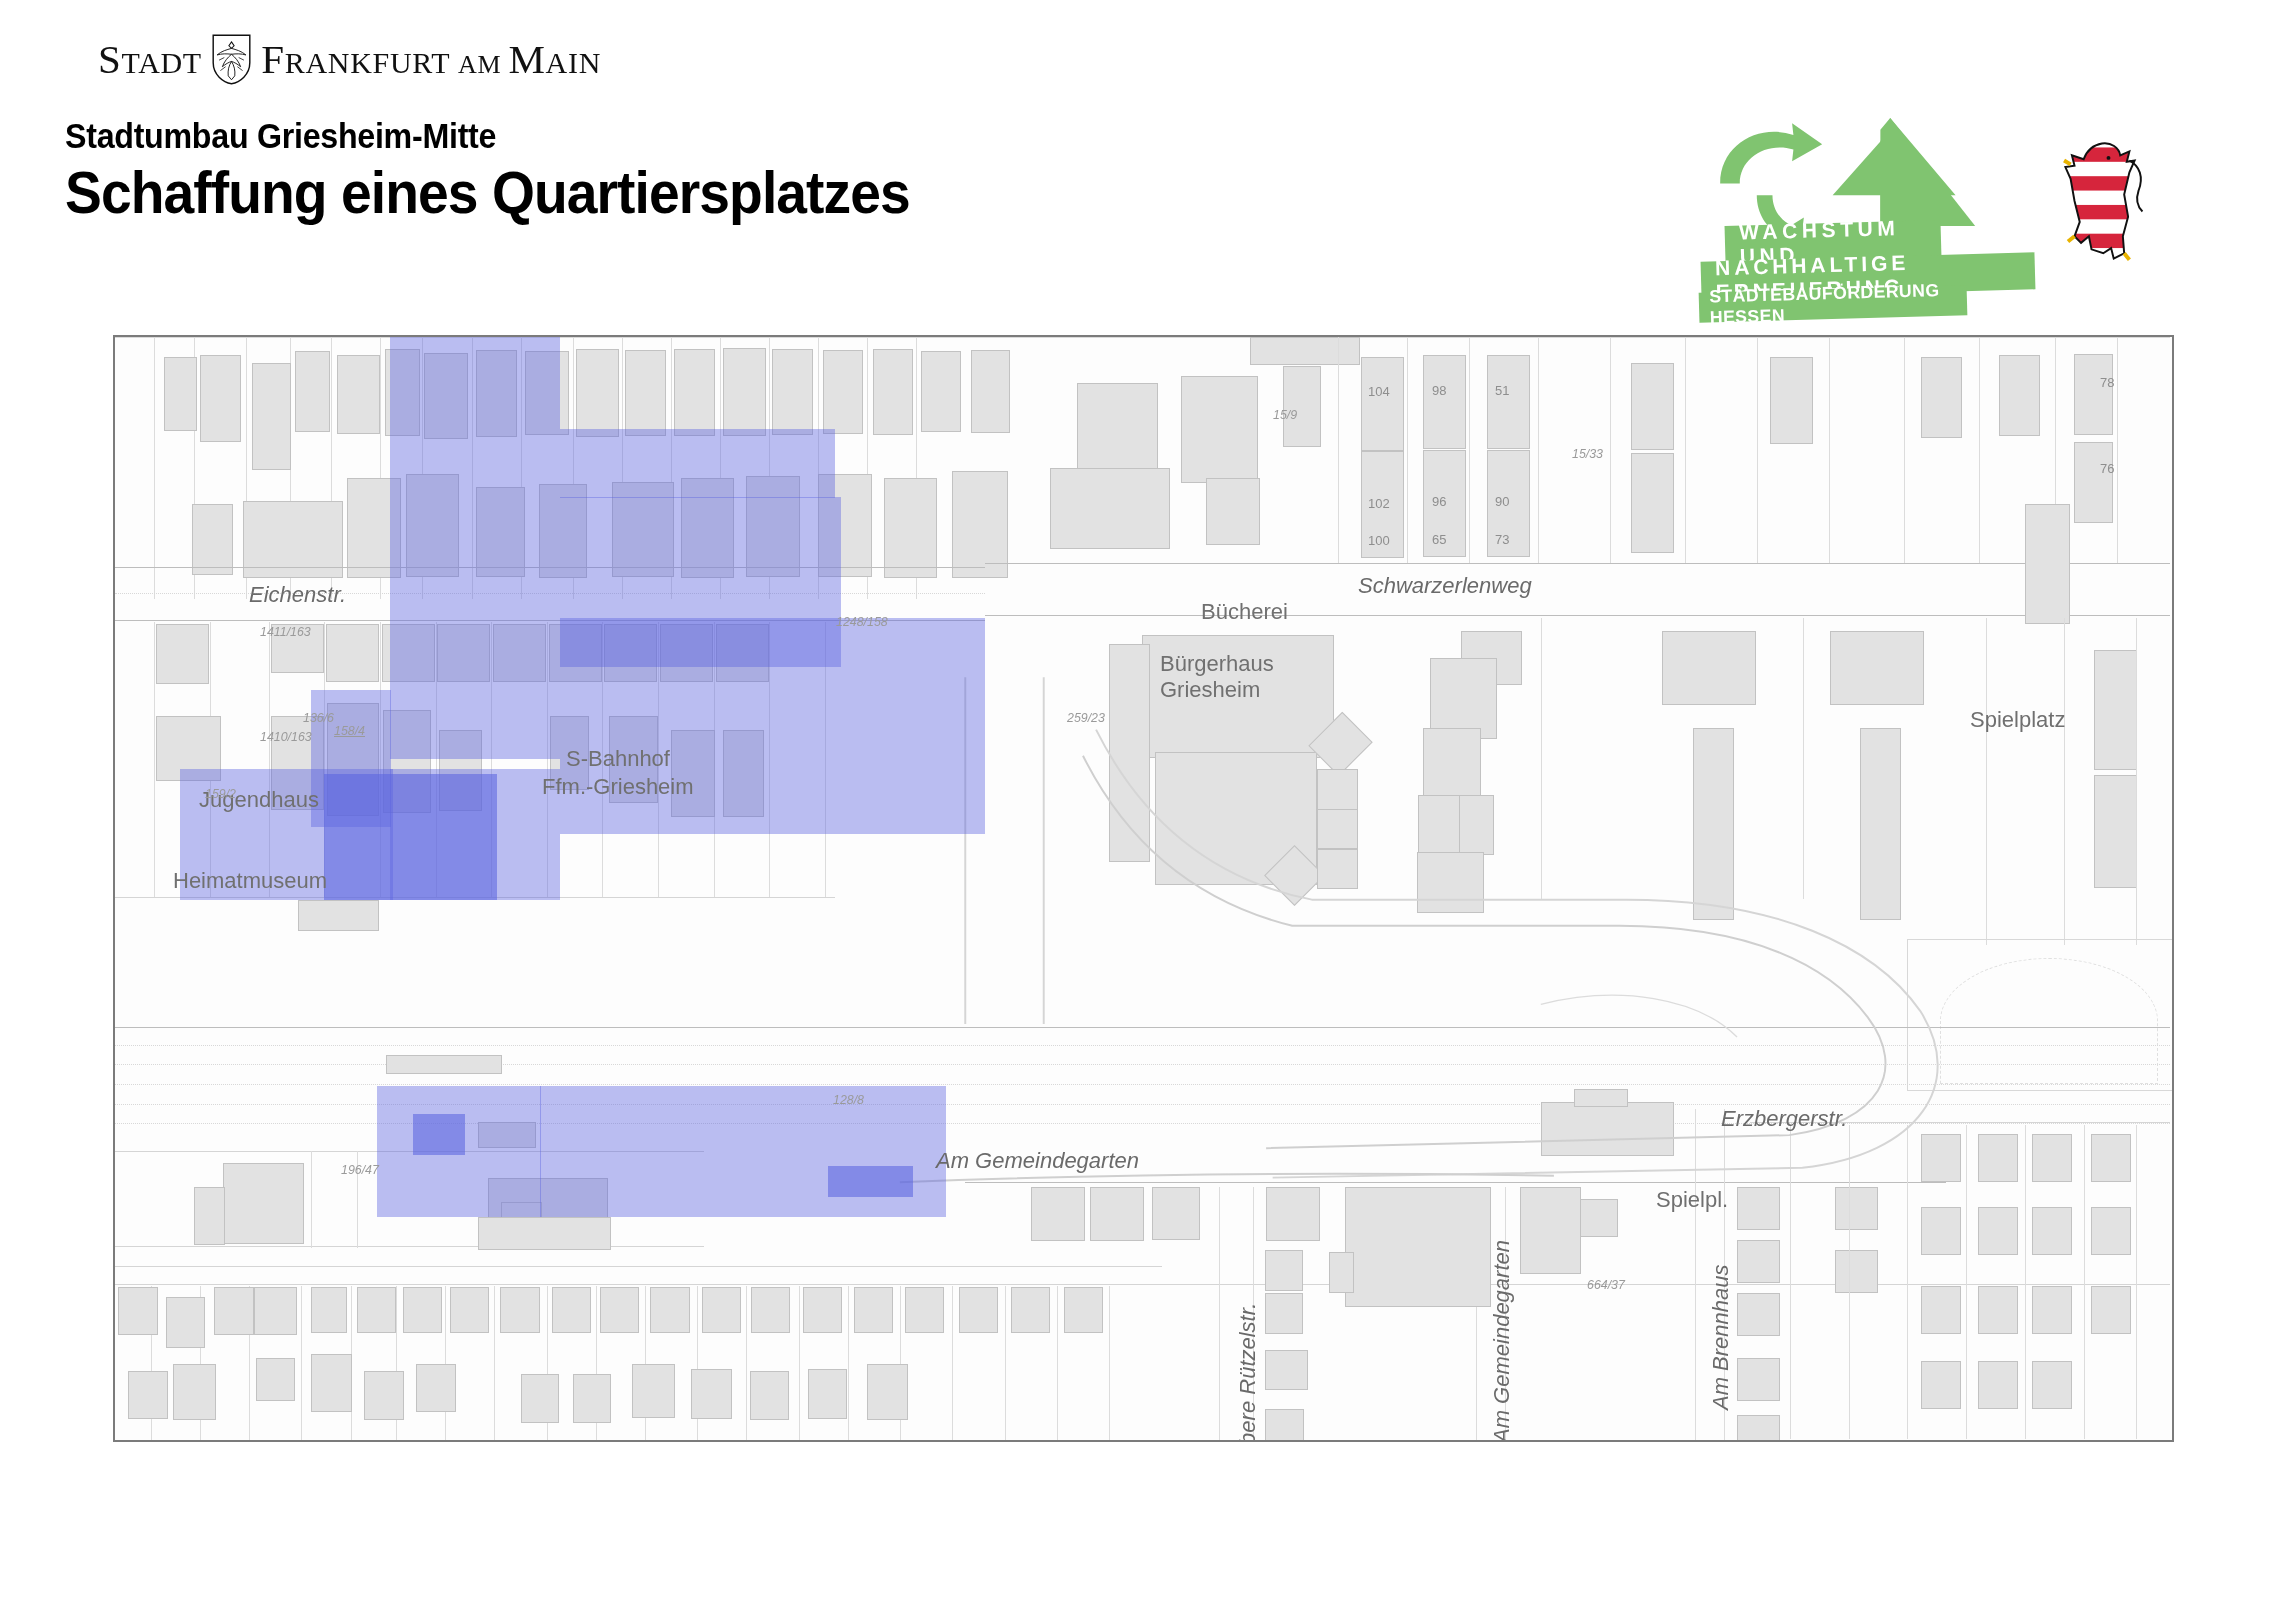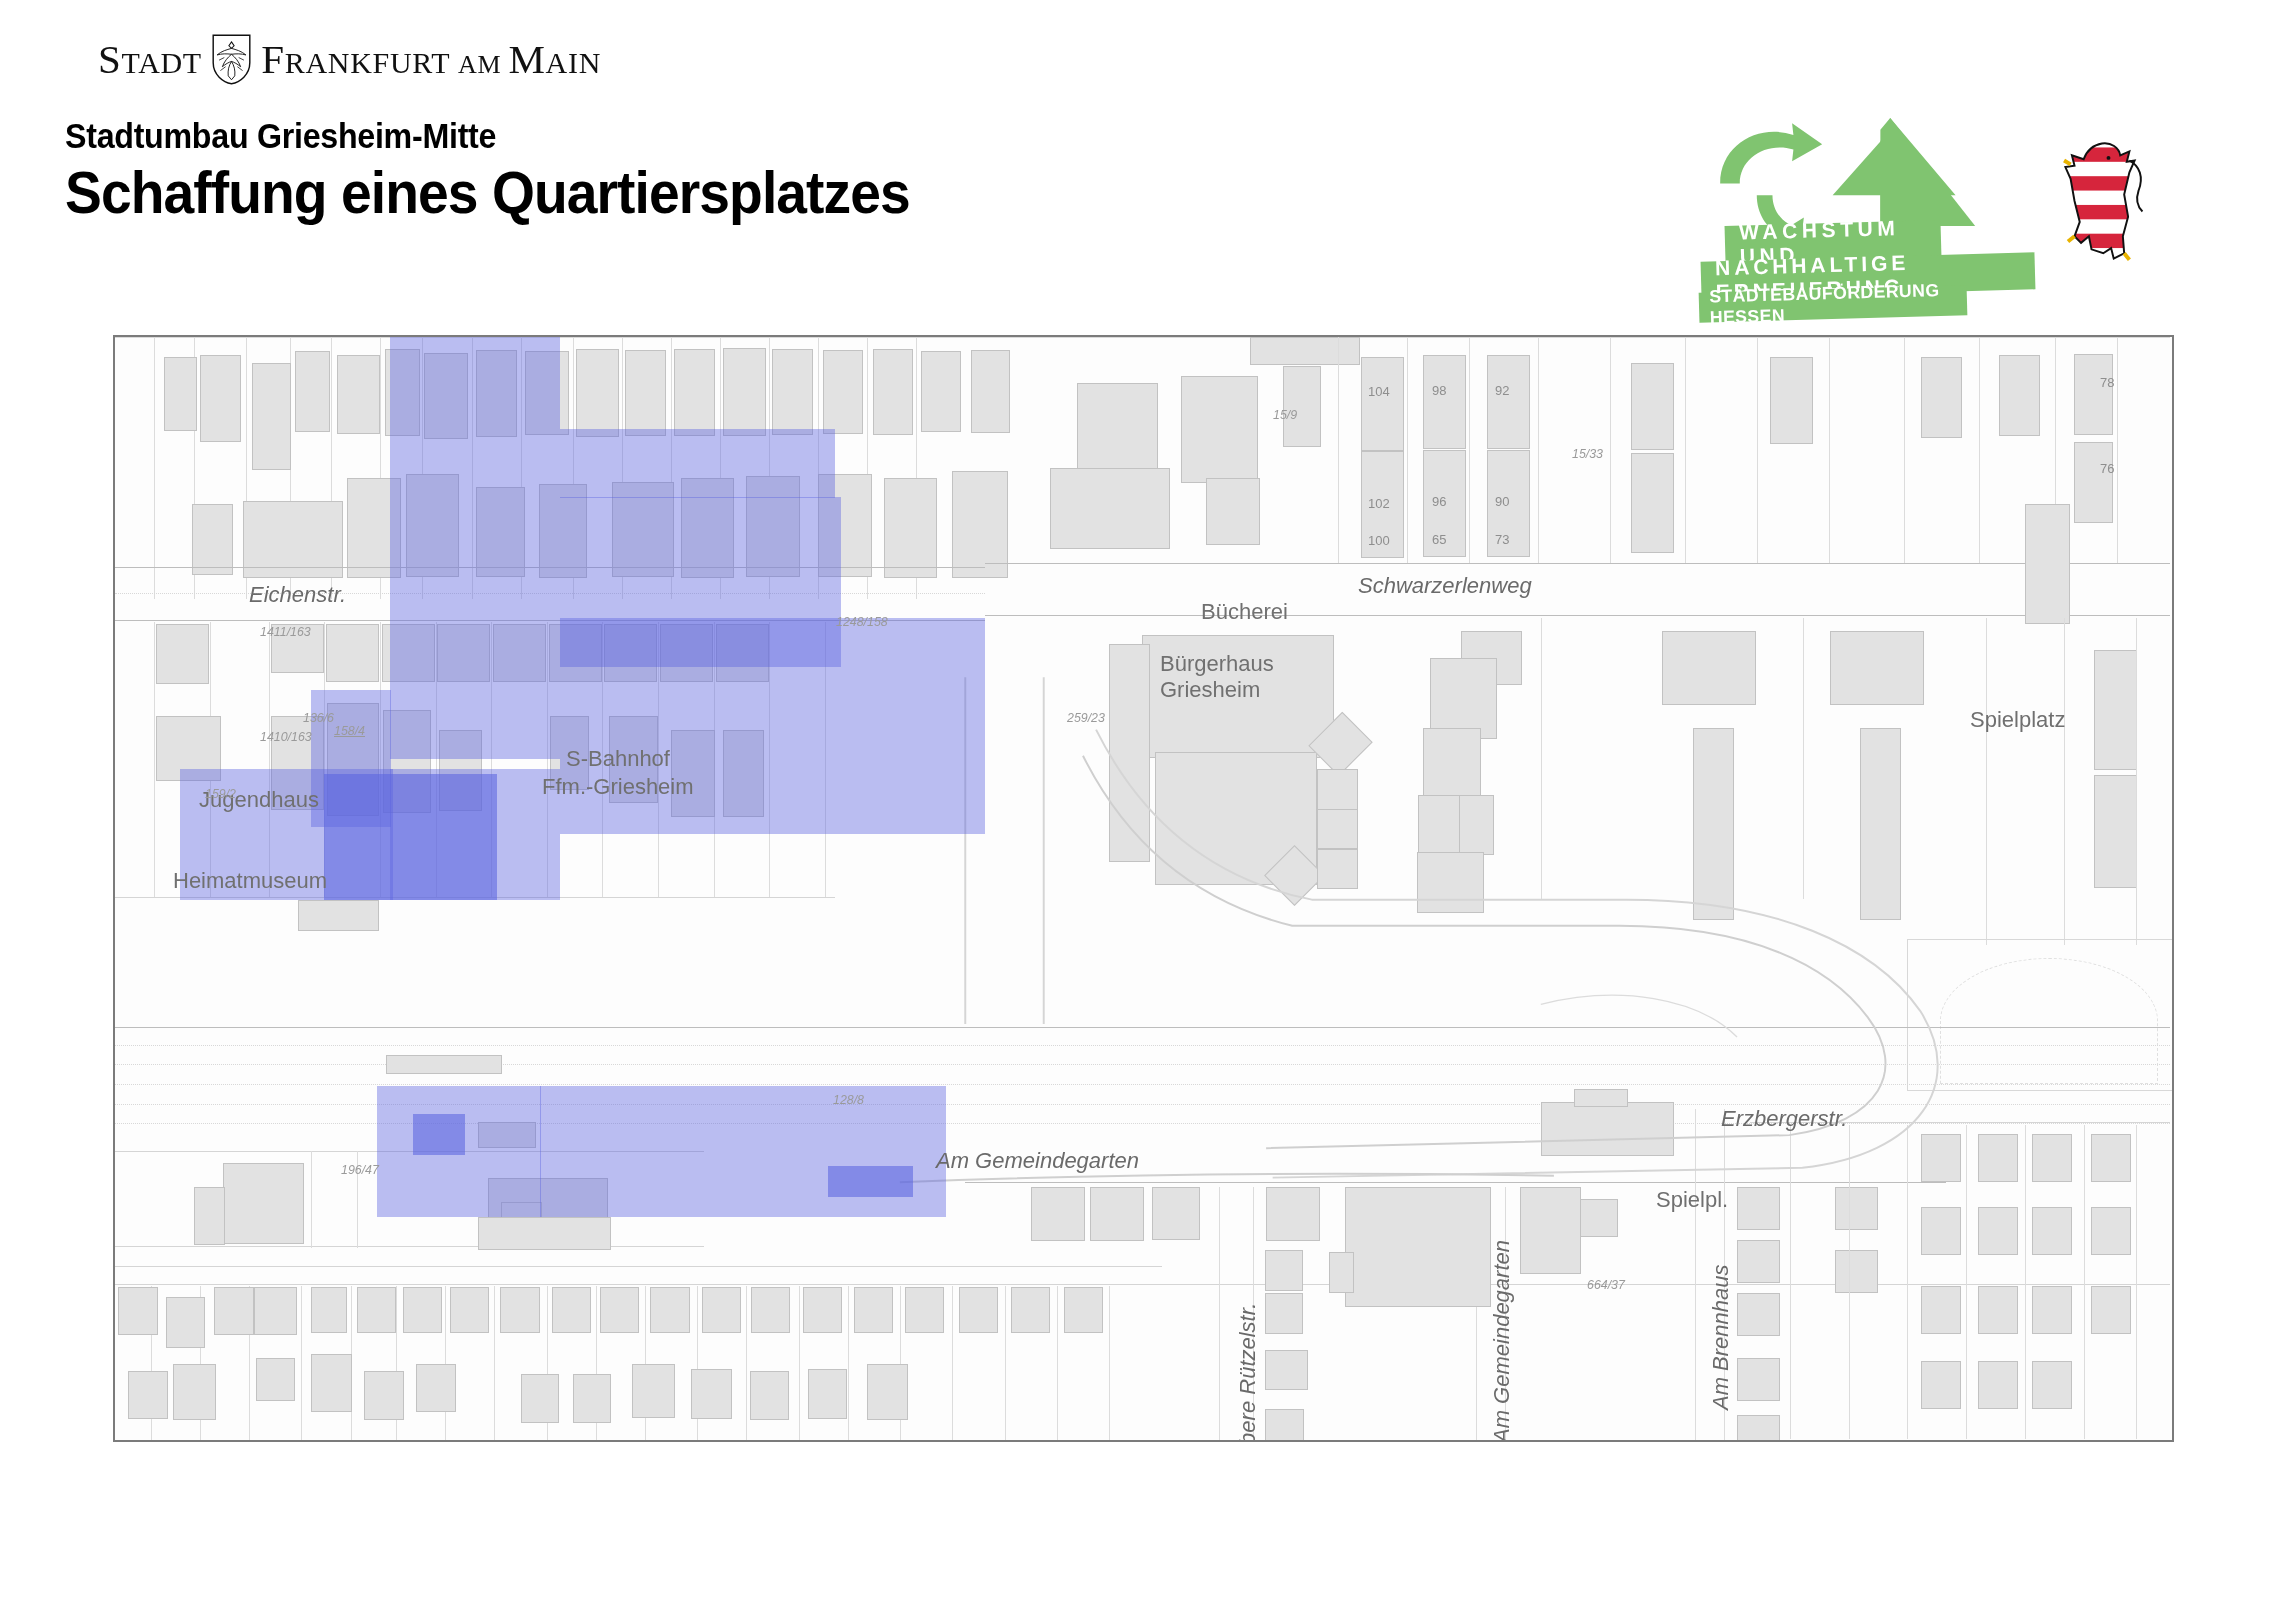--- a/index.html
+++ b/index.html
@@ -451,21 +451,21 @@
     <div class="mlabel place" style="left:84px;top:450px;">Jugendhaus</div>
     <div class="mlabel place" style="left:58px;top:531px;">Heimatmuseum</div>
     <div class="mlabel place" style="left:1541px;top:850px;text-align:center;">Spielpl.</div>
 
     <div class="mlabel hnum" style="left:1253px;top:47px;">104</div>
     <div class="mlabel hnum" style="left:1253px;top:159px;">102</div>
     <div class="mlabel hnum" style="left:1253px;top:196px;">100</div>
     <div class="mlabel hnum" style="left:1317px;top:46px;">98</div>
     <div class="mlabel hnum" style="left:1317px;top:157px;">96</div>
     <div class="mlabel hnum" style="left:1317px;top:195px;">65</div>
-    <div class="mlabel hnum" style="left:1380px;top:46px;">92</div>
+    <div class="mlabel hnum" style="left:1380px;top:46px;">51</div>
     <div class="mlabel hnum" style="left:1380px;top:157px;">90</div>
     <div class="mlabel hnum" style="left:1380px;top:195px;">73</div>
     <div class="mlabel hnum" style="left:1985px;top:38px;">78</div>
     <div class="mlabel hnum" style="left:1985px;top:124px;">76</div>
 
     <div class="mlabel pnum" style="left:188px;top:374px;">136/6</div>
     <div class="mlabel pnum" style="left:145px;top:288px;">1411/163</div>
     <div class="mlabel pnum" style="left:145px;top:393px;">1410/163</div>
     <div class="mlabel pnum" style="left:721px;top:278px;">1248/158</div>
     <div class="mlabel pnum" style="left:219px;top:387px;text-decoration:underline;">158/4</div>

